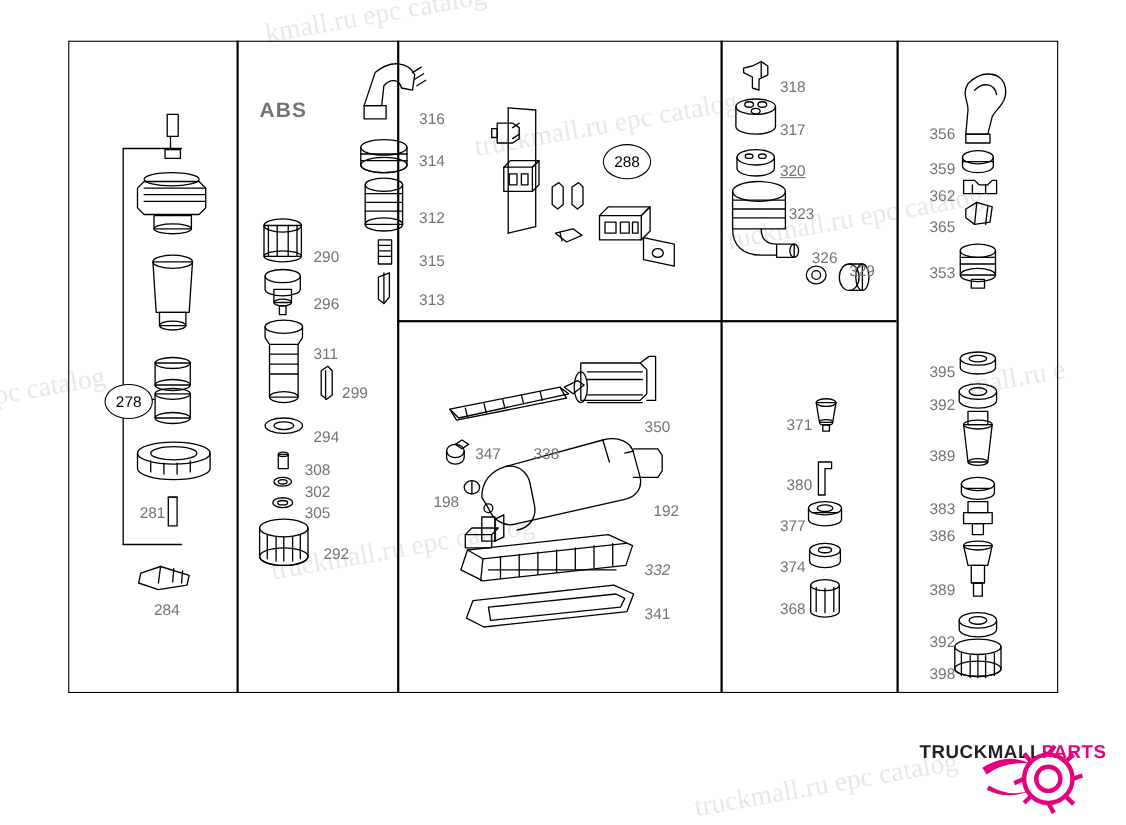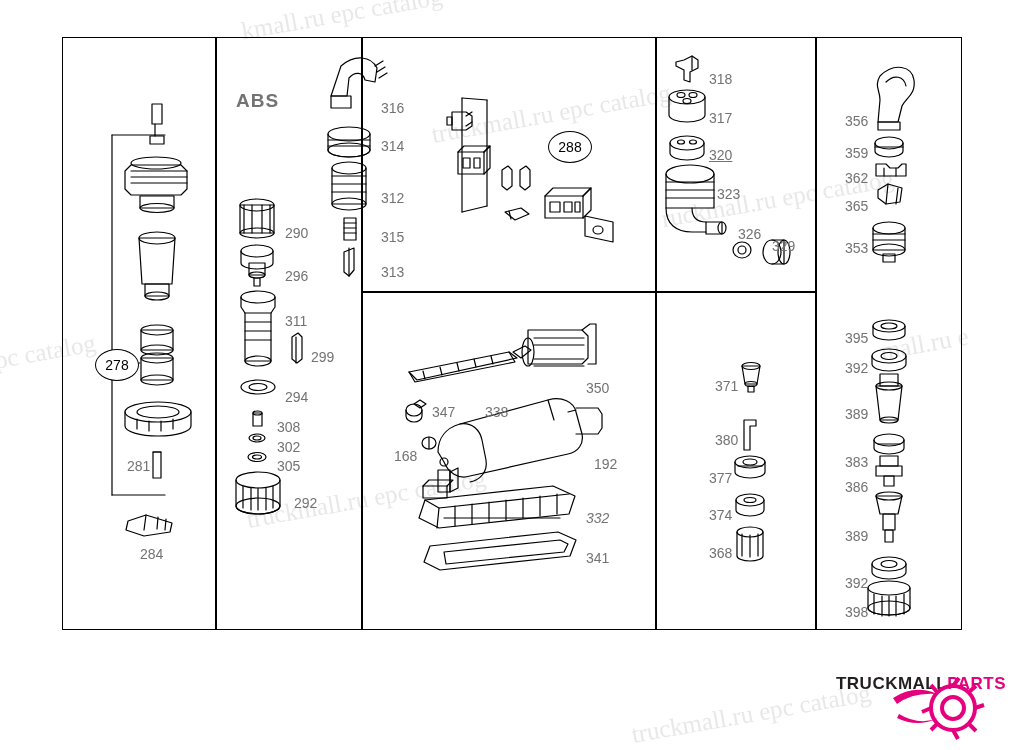--- a/index.html
+++ b/index.html
@@ -425,21 +425,21 @@
 
   <div class="lbl" style="left:845px; top:113px;">356</div>
   <div class="lbl" style="left:845px; top:145px;">359</div>
   <div class="lbl" style="left:845px; top:170px;">362</div>
   <div class="lbl" style="left:845px; top:198px;">365</div>
   <div class="lbl" style="left:845px; top:240px;">353</div>
 
   <div class="lbl" style="left:586px; top:380px;">350</div>
   <div class="lbl" style="left:485px; top:404px;">338</div>
   <div class="lbl" style="left:432px; top:404px;">347</div>
-  <div class="lbl" style="left:394px; top:448px;">168</div>
+  <div class="lbl" style="left:394px; top:448px;">198</div>
   <div class="lbl" style="left:594px; top:456px;">192</div>
   <div class="lbl" style="left:586px; top:510px;font-style:italic;">332</div>
   <div class="lbl" style="left:586px; top:550px;">341</div>
 
   <div class="lbl" style="left:715px; top:378px;">371</div>
   <div class="lbl" style="left:715px; top:432px;">380</div>
   <div class="lbl" style="left:709px; top:470px;">377</div>
   <div class="lbl" style="left:709px; top:507px;">374</div>
   <div class="lbl" style="left:709px; top:545px;">368</div>
 

